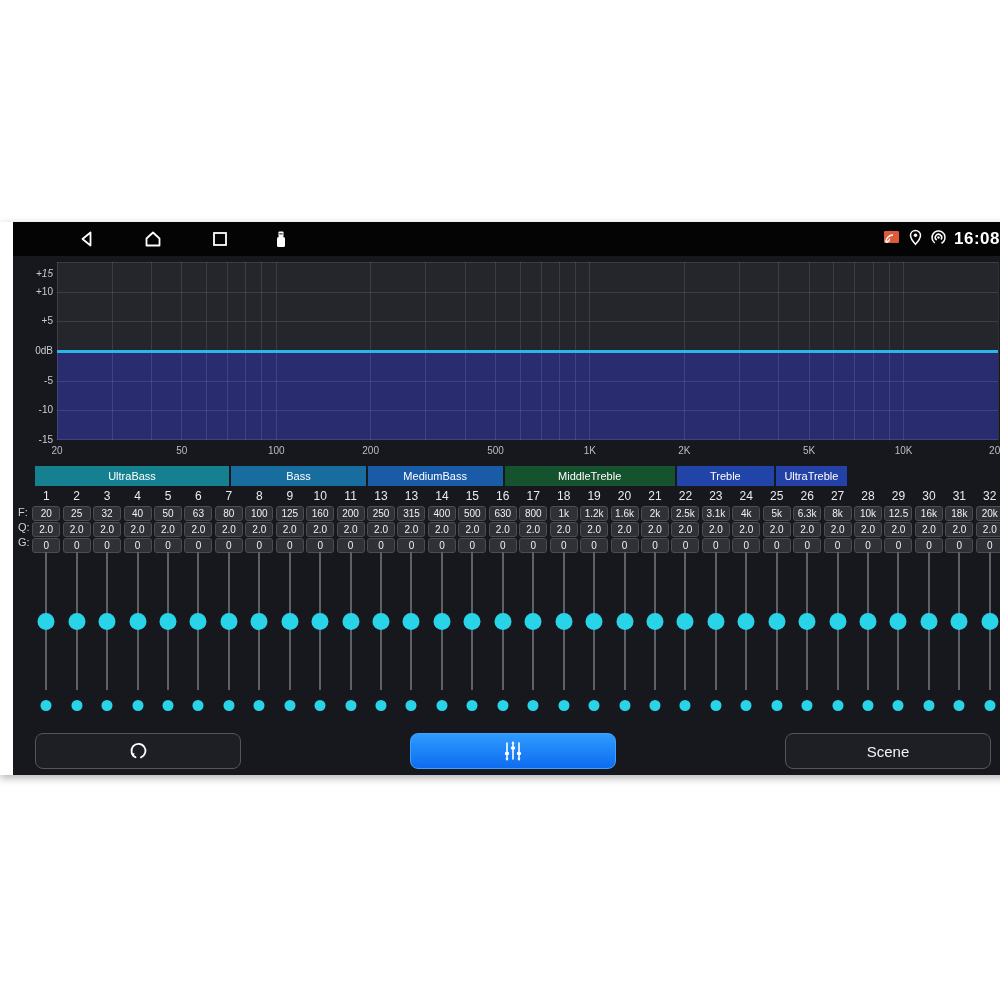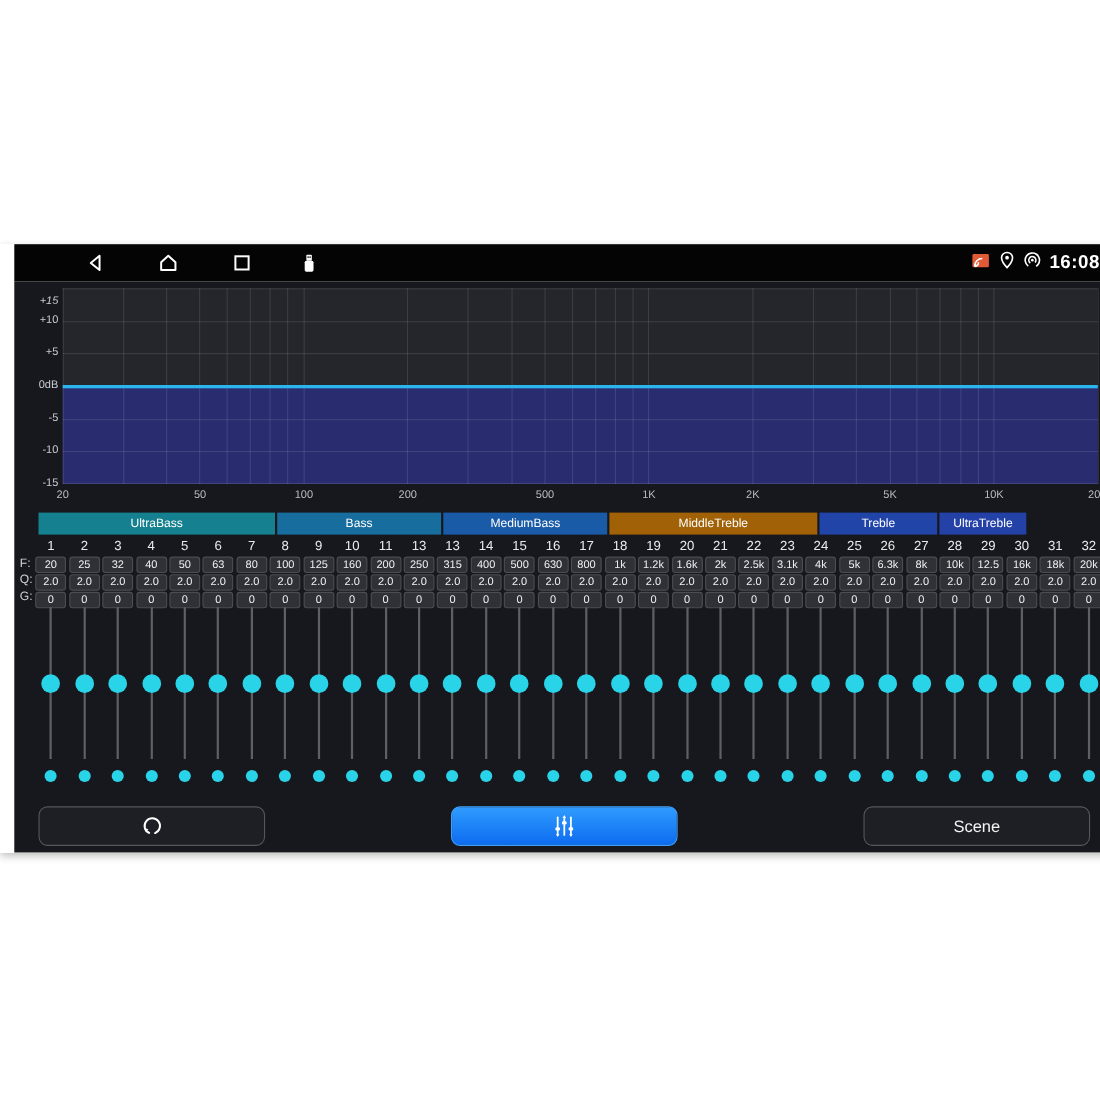--- a/index.html
+++ b/index.html
@@ -12,21 +12,21 @@
   .time{color:#ffffff;font-size:17px;font-weight:bold;letter-spacing:0.5px;}
   
   .main{position:relative;height:519px;background:#17181d;overflow:hidden;}
   .plot{position:absolute;left:44px;top:6px;width:941px;height:178px;background:#24262c;}
   .hline{position:absolute;left:0;right:0;height:1px;background:rgba(255,255,255,0.11);}
   .vline{position:absolute;top:0;bottom:0;width:1px;background:rgba(255,255,255,0.11);}
   .fill{position:absolute;left:0;right:0;bottom:0;}
   .curve{position:absolute;left:0;right:0;height:3px;}
   .ylabel{position:absolute;left:2px;width:38px;text-align:right;font-size:10px;color:#c9ccd2;}
   .xlabel{position:absolute;top:189px;font-size:10px;color:#b9bdc4;transform:translateX(-50%);}
-  .band-bar{position:absolute;left:22px;top:210px;width:898px;height:20px;display:flex;gap:2px;}
+  .band-bar{position:absolute;left:22px;top:210px;width:812px;height:20px;display:flex;gap:2px;}
   .band{display:flex;align-items:center;justify-content:center;font-size:11px;color:#ffffff;white-space:nowrap;overflow:hidden;}
   .channel-grid{position:absolute;left:18px;top:233px;width:974px;display:grid;grid-template-columns:repeat(32,1fr);}
   .ch-col{display:flex;flex-direction:column;align-items:center;}
   .ch-num{height:14px;line-height:14px;font-size:12px;color:#e9ebee;margin-bottom:2px;}
   .chip{width:26px;height:13px;line-height:13px;margin-top:1px;text-align:center;font-size:10px;color:#eef0f2;background:#2f3137;border:1px solid #4b4d53;border-radius:3px;}
   .row-label{position:absolute;left:5px;height:15px;line-height:15px;font-size:11px;color:#cfd2d6;}
   .slider-grid{position:absolute;left:18px;top:296px;width:974px;height:160px;display:grid;grid-template-columns:repeat(32,1fr);}
   .slider-col{position:relative;}
   .track{position:absolute;left:50%;transform:translateX(-50%);top:0;width:2px;height:138px;background:#5d6067;}
   .thumb{position:absolute;left:50%;transform:translateX(-50%);width:17px;height:17px;border-radius:50%;}
@@ -148,21 +148,21 @@
         <div class="xlabel" style="left: 576.91px;">1K</div>
         <div class="xlabel" style="left: 671.333px;">2K</div>
         <div class="xlabel" style="left: 796.154px;">5K</div>
         <div class="xlabel" style="left: 890.577px;">10K</div>
         <div class="xlabel" style="left: 985px;">20K</div>
       </div>
     <div class="band-bar" id="bandbar">
         <div class="band" style="flex-grow: 180; flex-basis: 0px; background: rgb(21, 128, 143);">UltraBass</div>
         <div class="band" style="flex-grow: 125; flex-basis: 0px; background: rgb(23, 109, 158);">Bass</div>
         <div class="band" style="flex-grow: 125; flex-basis: 0px; background: rgb(26, 91, 167);">MediumBass</div>
-        <div class="band" style="flex-grow: 158; flex-basis: 0px; background: #a16207;">MiddleTreble</div>
+        <div class="band" style="flex-grow: 158; flex-basis: 0px; background: #14532d;">MiddleTreble</div>
         <div class="band" style="flex-grow: 90; flex-basis: 0px; background: rgb(33, 68, 169);">Treble</div>
         <div class="band" style="flex-grow: 66; flex-basis: 0px; background: rgb(35, 65, 167);">UltraTreble</div>
       </div>
     <div class="row-label" style="top:249px">F:</div>
     <div class="row-label" style="top:264px">Q:</div>
     <div class="row-label" style="top:279px">G:</div>
     <div class="channel-grid" id="chgrid">
         <div class="ch-col">
           <div class="ch-num">1</div>
           <div class="chip">20</div>

